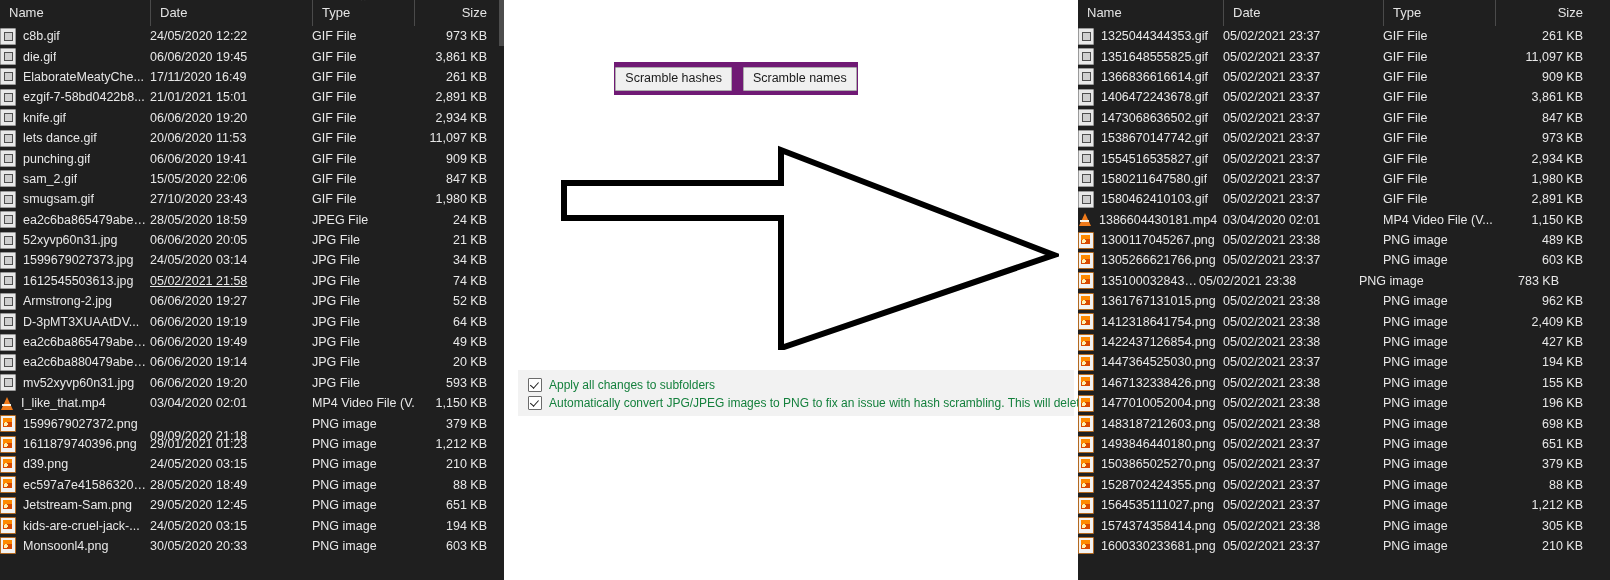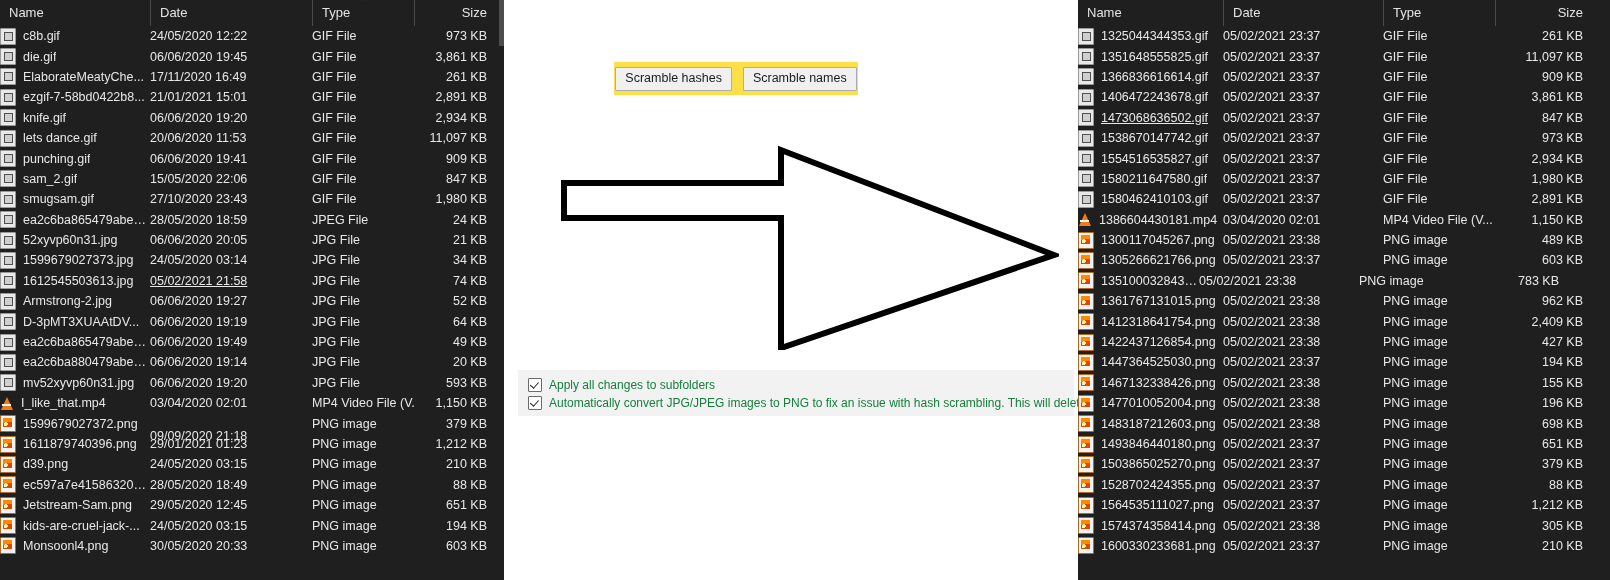--- a/index.html
+++ b/index.html
@@ -150,21 +150,21 @@
     position: absolute;
     left: 504px; top: 0;
     width: 574px; height: 580px;
     background: #ffffff;
   }
 
   #button-bar {
     position: absolute;
     left: 110px; top: 62px;
     width: 244px; height: 33px;
-    background: #fde047;
+    background: #701a75;
     display: flex;
     align-items: center;
     justify-content: center;
     gap: 11px;
   }
   .winbtn {
     font-family: "Liberation Sans", sans-serif;
     font-size: 12.5px;
     color: #1b1b1b;
     background: #f0f0f0;
@@ -555,21 +555,21 @@
         <div class="row">
           <div class="cell name" style="width: 145px;">
             <span class="ficon doc"></span>
             <span class="fname">1406472243678.gif</span>
           </div>
           <div class="cell date" style="width: 160px;">05/02/2021 23:37</div>
           <div class="cell type" style="width: 112px;">GIF File</div>
           <div class="cell size" style="width: 100px;">3,861 KB</div>
         </div>
         <div class="row">
-          <div class="cell name" style="width: 145px; text-decoration: underline;">
+          <div class="cell name" style="width: 145px;">
             <span class="ficon doc"></span>
             <span class="fname">1473068636502.gif</span>
           </div>
           <div class="cell date" style="width: 160px;">05/02/2021 23:37</div>
           <div class="cell type" style="width: 112px;">GIF File</div>
           <div class="cell size" style="width: 100px;">847 KB</div>
         </div>
         <div class="row">
           <div class="cell name" style="width: 145px;">
             <span class="ficon doc"></span>

